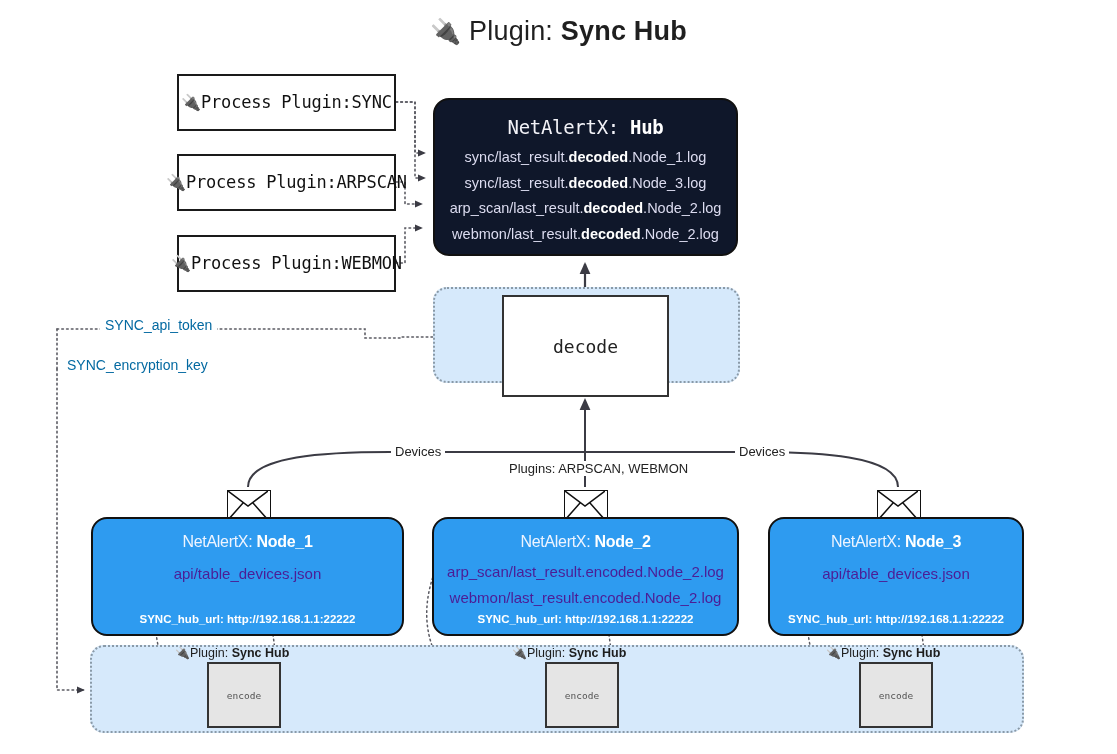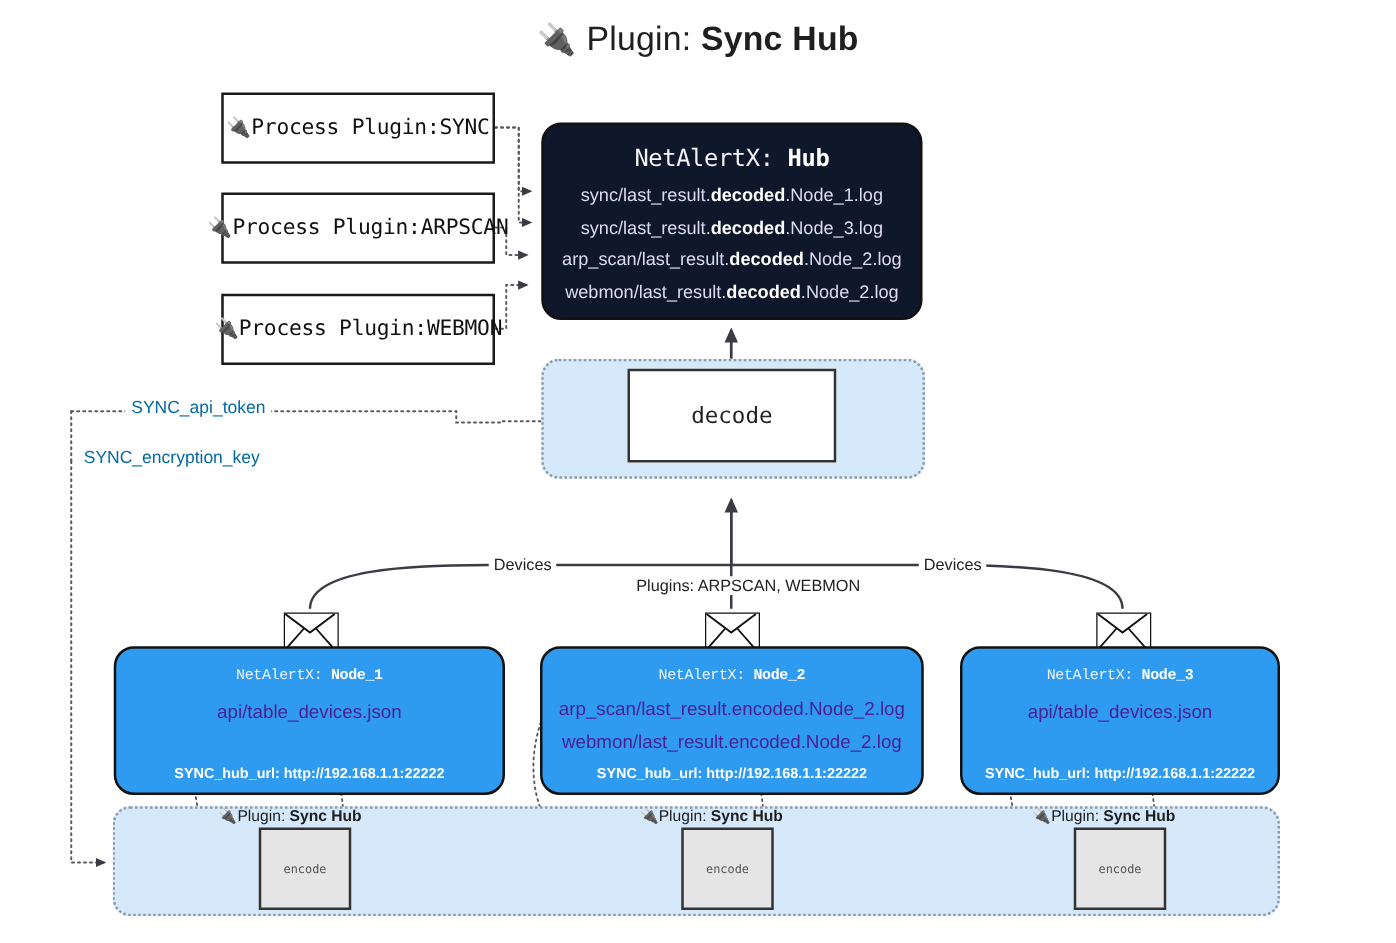--- a/index.html
+++ b/index.html
@@ -112,21 +112,21 @@
     width: 307px;
     height: 96px;
     background: #d6e9fb;
     border: 2px dotted #8a9aa8;
     border-radius: 14px;
   }
   .decode-box {
     left: 502px;
     top: 295px;
     width: 167px;
-    height: 75px;
+    height: 102px;
     background: #ffffff;
     border: 2px solid #333333;
     display: flex;
     align-items: center;
     justify-content: center;
     font-family: "DejaVu Sans Mono", "Liberation Mono", monospace;
     font-size: 18px;
     color: #222222;
   }
 
@@ -143,22 +143,22 @@
   .netnode {
     border: 2.5px solid #111111;
     border-radius: 16px;
     background: #2e9bf0;
     color: #ffffff;
     display: flex;
     flex-direction: column;
     align-items: center;
   }
   .node-title {
-    font-family: Liberation Mono, monospace;
-    font-size: 12px;
+    font-family: Liberation Sans, sans-serif;
+    font-size: 16px;
     color: #eef4ff;
     margin-top: 14px;
     letter-spacing: -0.3px;
     white-space: nowrap;
   }
   .node-title b { color: #ffffff; }
   .node-sub {
     font-size: 15px;
     color: #4c1d95;
     margin-top: 11px;

